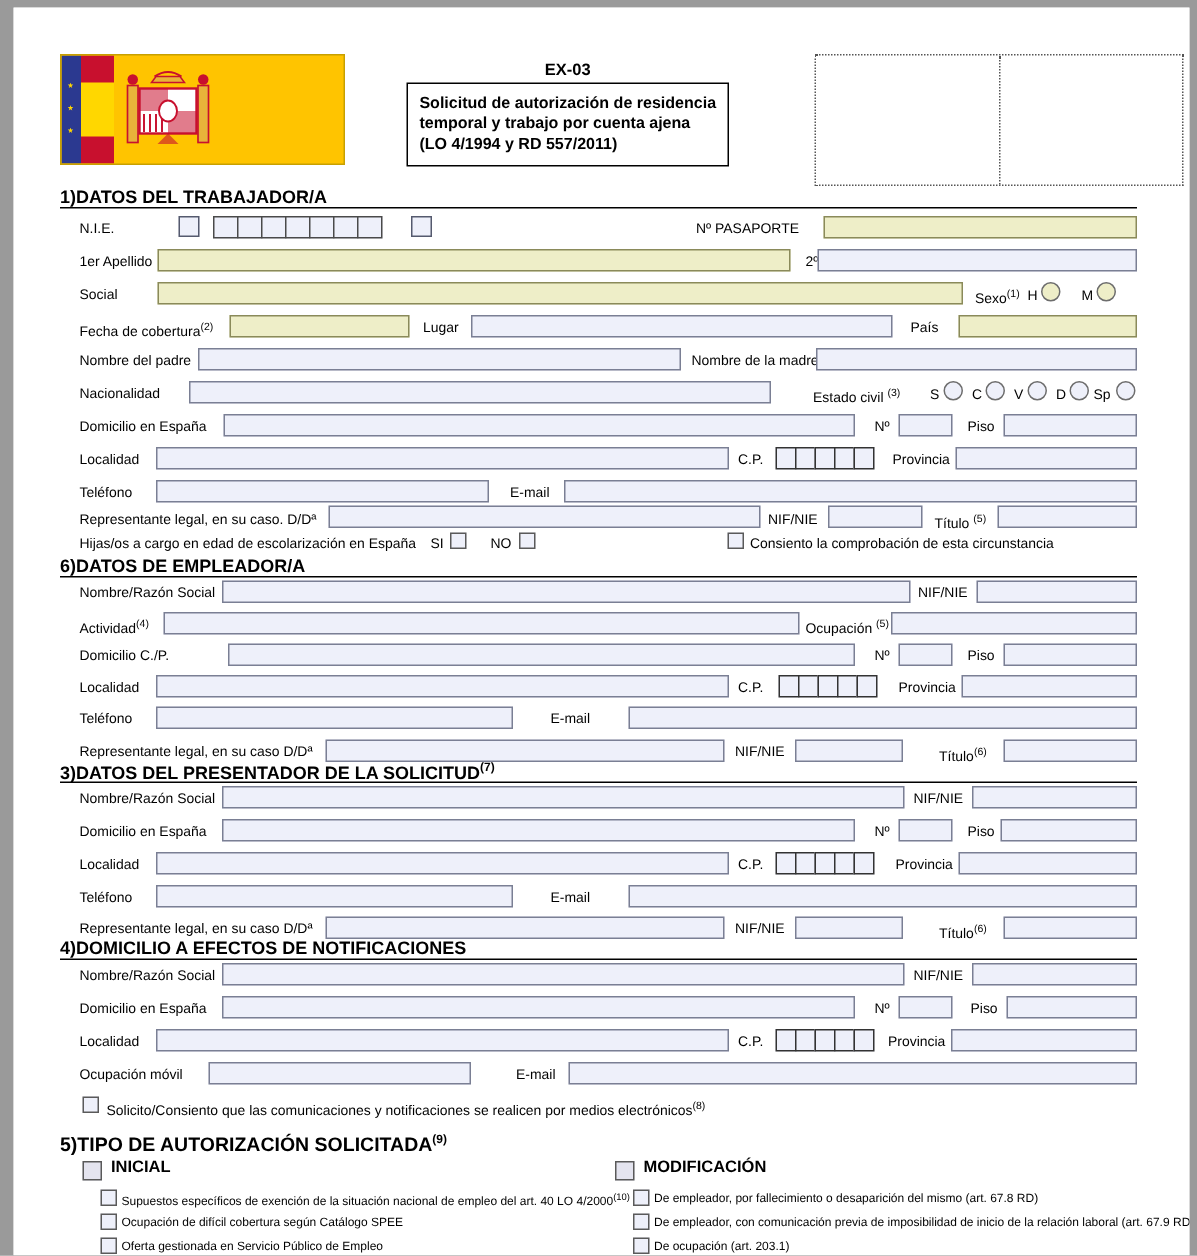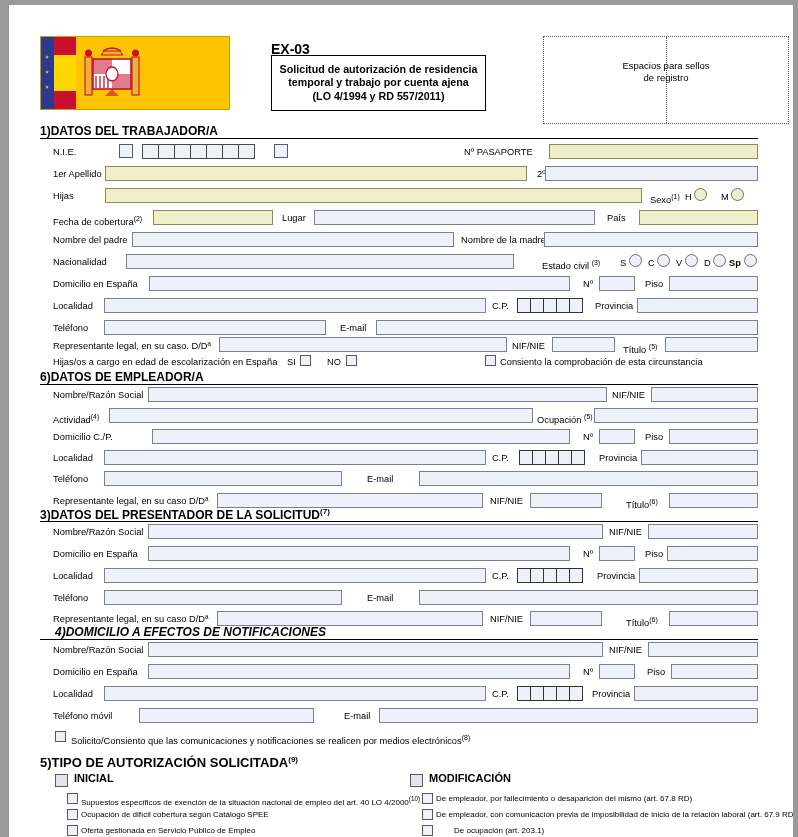--- a/index.html
+++ b/index.html
@@ -14,25 +14,25 @@
         border:1px solid #c8a000;box-sizing:border-box;overflow:hidden;}
   .logo .eu{position:absolute;left:0;top:0;width:13px;height:100%;background:#2B3990;}
   .logo .eu i{position:absolute;left:4px;width:4px;height:4px;background:#FFD700;
         clip-path:polygon(50% 0,61% 35%,98% 35%,68% 57%,79% 91%,50% 70%,21% 91%,32% 57%,2% 35%,39% 35%);}
   .logo .ry{position:absolute;left:13px;top:0;width:22px;height:100%;background:#C8102E;}
   .logo .ry:after{content:"";position:absolute;left:0;top:25%;width:100%;height:50%;background:#FFD700;}
   .logo .shield{position:absolute;left:42px;top:6px;width:58px;height:62px;}
   .logo .gname{position:absolute;left:108px;top:22px;color:#fff;font-size:13.5px;
         font-weight:bold;line-height:14px;letter-spacing:.4px;}
 
-  .exnum{position:absolute;left:262px;top:36px;width:215px;text-align:left;
-        font-size:14px;font-weight:bold;color:#000;}
+  .exnum{position:absolute;left:262px;top:36px;width:215px;text-align:center;
+        font-size:11px;font-weight:bold;color:#000;}
   .titlebox{position:absolute;left:262px;top:50px;width:215px;height:56px;border:1px solid #000;
         box-sizing:border-box;display:flex;align-items:center;justify-content:center;}
-  .titlebox p{margin:0;text-align:center;font-size:10.7px;font-weight:bold;line-height:13.2px;color:#000;}
+  .titlebox p{margin:0;font-size:10.7px;font-weight:bold;line-height:13.2px;color:#000;}
   .stampbox{position:absolute;left:534px;top:31px;width:246px;height:88px;
         border:1px dotted #555;box-sizing:border-box;}
   .stampbox .divider{position:absolute;left:50%;top:0;height:100%;border-left:1px dotted #555;}
   .stampbox .st{position:absolute;left:0;top:23px;width:100%;text-align:center;
         font-size:9.5px;color:#000;line-height:12px;}
 
   
   .sect{position:absolute;font-size:12px;font-weight:bold;color:#000;letter-spacing:0px;}
   .sect sup{font-size:8px;}
 
@@ -99,24 +99,20 @@
   <div class="exnum">EX-03</div>
   <div class="titlebox">
     <p>
       <span>Solicitud de autorización de residencia</span><br>
       <span>temporal y trabajo por cuenta ajena</span><br>
       <span>(LO 4/1994 y RD 557/2011)</span>
     </p>
   </div>
   <div class="stampbox">
     <div class="divider"></div>
-    <div class="st">
-      <span>Espacios para sellos</span><br>
-      <span>de registro</span>
-    </div>
   </div>
 
   <div class="sect" style="left:31px;top:119px;">1)DATOS DEL TRABAJADOR/A</div>
   <div class="rule" style="left:31px;top:133px;width:718px;"></div>
 
   <div class="lbl" style="left:44px;top:142px;">N.I.E.</div>
   <div class="bx" style="left:110px;top:139px;"></div>
   <div class="boxrow" style="left:133px;top:139px;">
     <span></span>
         <span></span>
@@ -128,21 +124,21 @@
   </div>
   <div class="bx" style="left:265px;top:139px;"></div>
   <div class="lbl" style="left:455px;top:142px;">Nº PASAPORTE</div>
   <div class="fld y" style="left:540px;top:139px;width:209px;"></div>
 
   <div class="lbl" style="left:44px;top:164px;">1er Apellido</div>
   <div class="fld y" style="left:96px;top:161px;width:422px;"></div>
   <div class="lbl" style="left:528px;top:164px;">2º Apellido</div>
   <div class="fld" style="left:536px;top:161px;width:213px;"></div>
 
-  <div class="lbl" style="left:44px;top:186px;">Hijas</div>
+  <div class="lbl" style="left:44px;top:186px;">Social</div>
   <div class="fld y" style="left:96px;top:183px;width:537px;"></div>
   <div class="lbl" style="left:641px;top:186px;">
     <span>Sexo</span><sup>(1)</sup>
   </div>
   <div class="lbl" style="left:676px;top:187px;">H</div>
   <div class="radio y" style="left:685px;top:183px;"></div>
   <div class="lbl" style="left:712px;top:187px;">M</div>
   <div class="radio y" style="left:722px;top:183px;"></div>
 
   <div class="lbl" style="left:44px;top:208px;">
@@ -165,21 +161,21 @@
     <span>Estado civil</span> <sup>(3)</sup>
   </div>
   <div class="lbl" style="left:611px;top:253px;">S</div>
   <div class="radio" style="left:620px;top:249px;"></div>
   <div class="lbl" style="left:639px;top:253px;">C</div>
   <div class="radio" style="left:648px;top:249px;"></div>
   <div class="lbl" style="left:667px;top:253px;">V</div>
   <div class="radio" style="left:676px;top:249px;"></div>
   <div class="lbl" style="left:695px;top:253px;">D</div>
   <div class="radio" style="left:704px;top:249px;"></div>
-  <div class="lbl" style="left:720px;top:253px;font-weight:bold;">Sp</div>
+  <div class="lbl" style="left:720px;top:253px;">Sp</div>
   <div class="radio" style="left:735px;top:249px;"></div>
 
   <div class="lbl" style="left:44px;top:274px;">Domicilio en España</div>
   <div class="fld" style="left:140px;top:271px;width:421px;"></div>
   <div class="lbl" style="left:574px;top:274px;">Nº</div>
   <div class="fld" style="left:590px;top:271px;width:36px;"></div>
   <div class="lbl" style="left:636px;top:274px;">Piso</div>
   <div class="fld" style="left:660px;top:271px;width:89px;"></div>
 
   <div class="lbl" style="left:44px;top:296px;">Localidad</div>
@@ -305,21 +301,21 @@
 
   <div class="lbl" style="left:44px;top:609px;">Representante legal, en su caso D/Dª</div>
   <div class="fld" style="left:208px;top:606px;width:266px;"></div>
   <div class="lbl" style="left:481px;top:609px;">NIF/NIE</div>
   <div class="fld" style="left:521px;top:606px;width:72px;"></div>
   <div class="lbl" style="left:617px;top:609px;">
     <span>Título</span><sup>(6)</sup>
   </div>
   <div class="fld" style="left:660px;top:606px;width:89px;"></div>
 
-  <div class="sect" style="left:46px;top:620px;font-style:italic;">4)DOMICILIO A EFECTOS DE NOTIFICACIONES</div>
+  <div class="sect" style="left:31px;top:620px;">4)DOMICILIO A EFECTOS DE NOTIFICACIONES</div>
   <div class="rule" style="left:31px;top:634px;width:718px;"></div>
 
   <div class="lbl" style="left:44px;top:640px;">Nombre/Razón Social</div>
   <div class="fld" style="left:139px;top:637px;width:455px;"></div>
   <div class="lbl" style="left:600px;top:640px;">NIF/NIE</div>
   <div class="fld" style="left:639px;top:637px;width:110px;"></div>
 
   <div class="lbl" style="left:44px;top:662px;">Domicilio en España</div>
   <div class="fld" style="left:139px;top:659px;width:422px;"></div>
   <div class="lbl" style="left:574px;top:662px;">Nº</div>
@@ -333,21 +329,21 @@
   <div class="cp" style="left:508px;top:681px;">
     <span></span>
         <span></span>
         <span></span>
         <span></span>
         <span></span>
   </div>
   <div class="lbl" style="left:583px;top:684px;">Provincia</div>
   <div class="fld" style="left:625px;top:681px;width:124px;"></div>
 
-  <div class="lbl" style="left:44px;top:706px;">Teléfono móvil</div>
+  <div class="lbl" style="left:44px;top:706px;">Ocupación móvil</div>
   <div class="fld" style="left:130px;top:703px;width:175px;"></div>
   <div class="lbl" style="left:335px;top:706px;">E-mail</div>
   <div class="fld" style="left:370px;top:703px;width:379px;"></div>
 
   <div class="chk" style="left:46px;top:726px;"></div>
   <div class="lbl" style="left:62px;top:727px;">
     <span>Solicito/Consiento que las comunicaciones y notificaciones se realicen por medios electrónicos</span><sup>(8)</sup>
   </div>
 
   <div class="sect" style="left:31px;top:750px;font-size:13px;">
@@ -367,16 +363,16 @@
   <div class="opt" style="left:72px;top:821px;">Oferta gestionada en Servicio Público de Empleo</div>
 
   <div class="chk big" style="left:401px;top:769px;"></div>
   <div class="optbold" style="left:420px;top:767px;">MODIFICACIÓN</div>
 
   <div class="chk" style="left:413px;top:788px;"></div>
   <div class="opt" style="left:427px;top:789px;">De empleador, por fallecimiento o desaparición del mismo (art. 67.8 RD)</div>
   <div class="chk" style="left:413px;top:804px;"></div>
   <div class="opt" style="left:427px;top:805px;">De empleador, con comunicación previa de imposibilidad de inicio de la relación laboral (art. 67.9 RD)</div>
   <div class="chk" style="left:413px;top:820px;"></div>
-  <div class="opt" style="left:445px;top:821px;">De ocupación (art. 203.1)</div>
+  <div class="opt" style="left:427px;top:821px;">De ocupación (art. 203.1)</div>
 
 </div>
 </div>
 
 </body></html>

